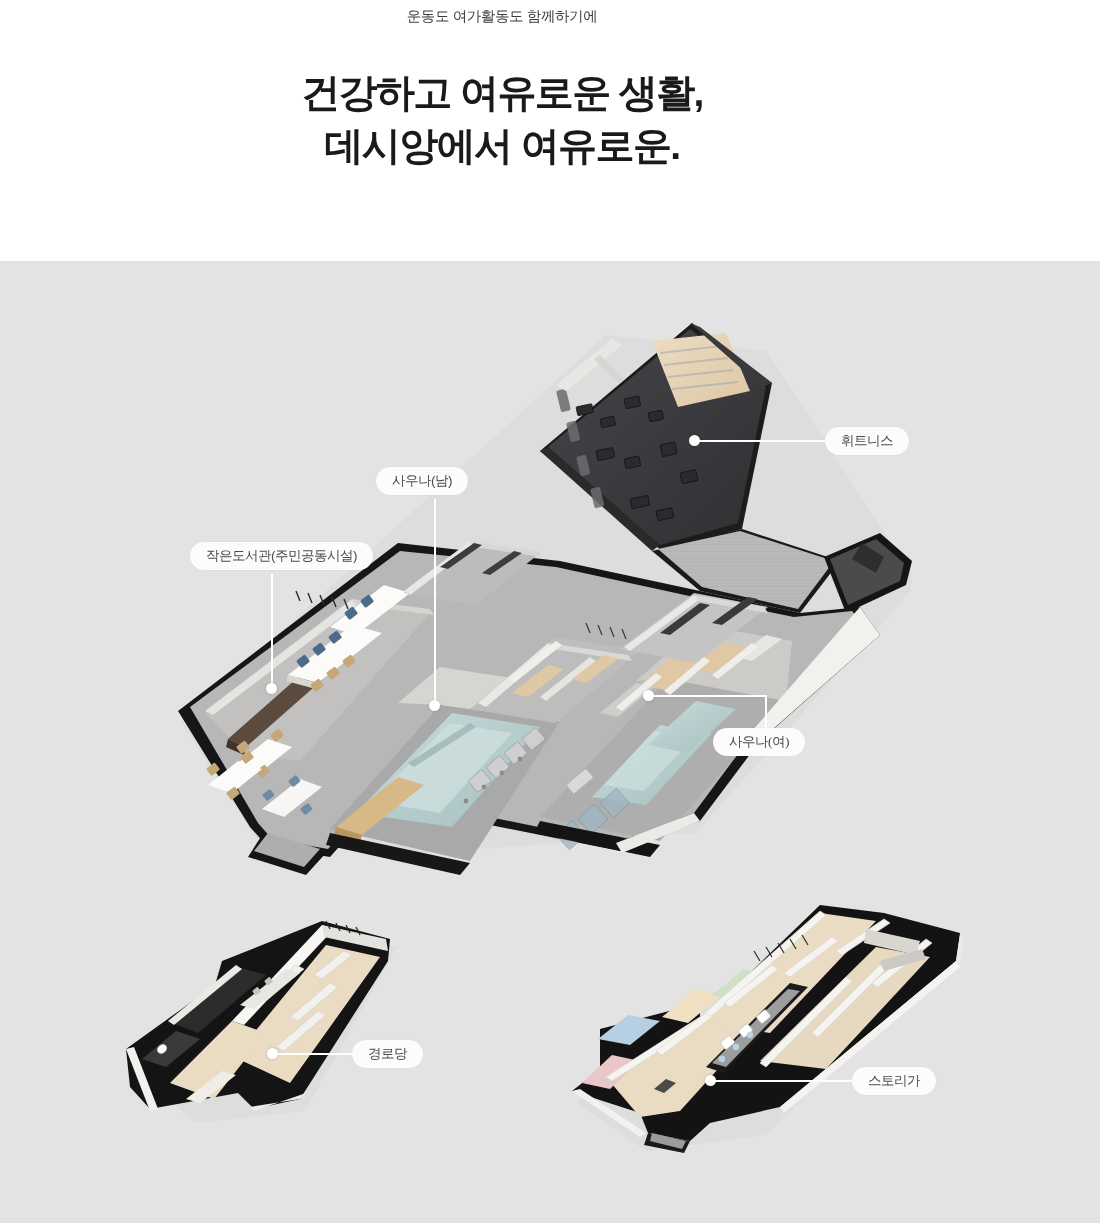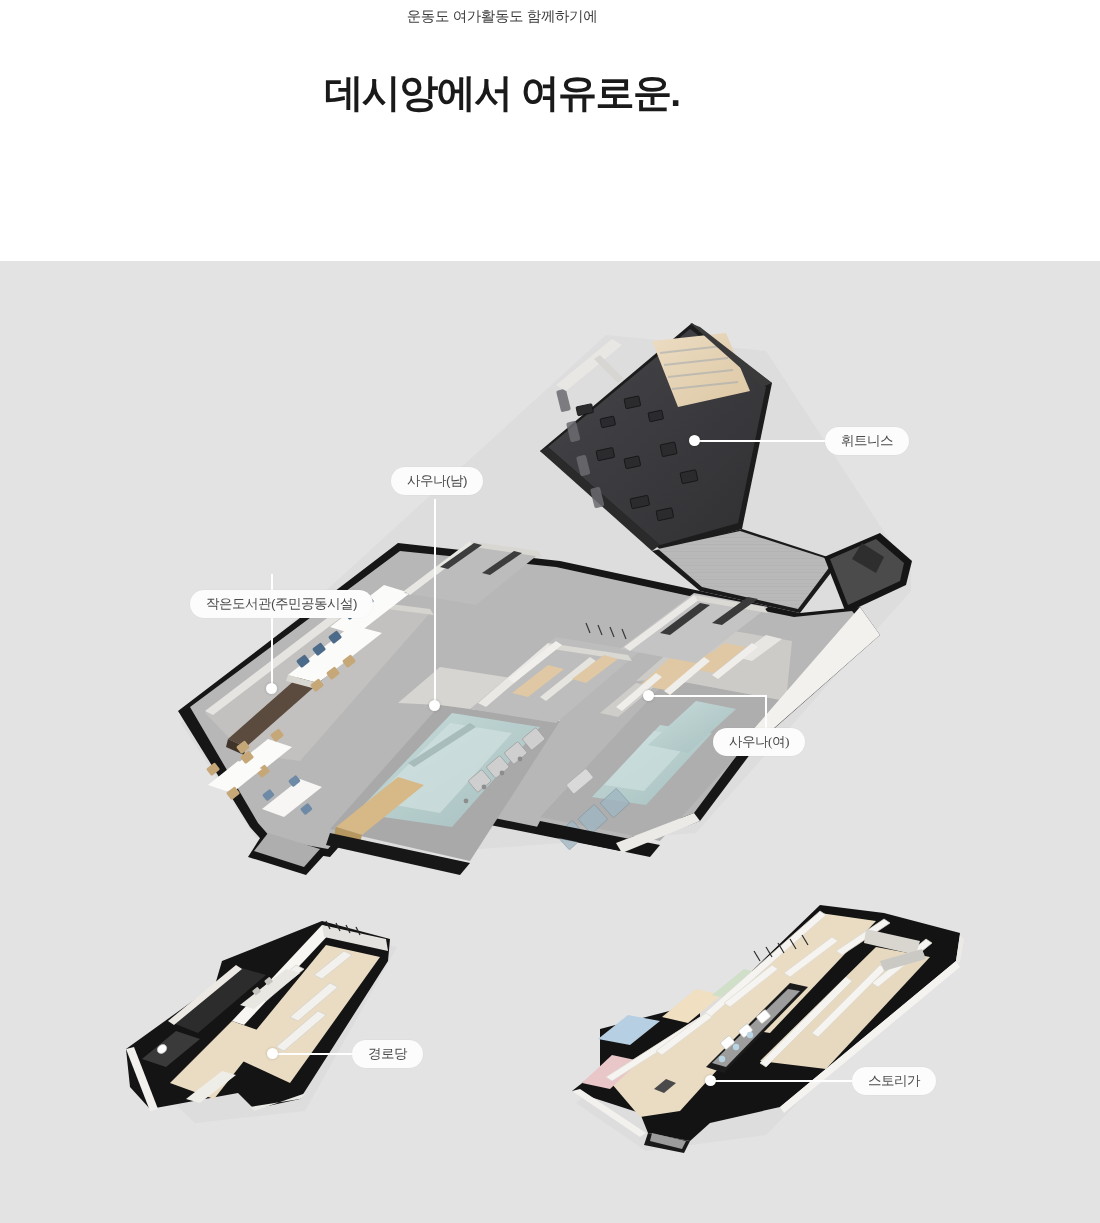--- a/index.html
+++ b/index.html
@@ -61,20 +61,21 @@
   }
 </style>
 </head>
 <body>
 
 <div class="page">
 
   <div class="header">
     <div class="sub-line first">운동도 여가활동도 함께하기에</div>
     <div class="headline">
+      <div class="headline-line">건강하고 여유로운 생활,</div>
       <div class="headline-line">데시앙에서 여유로운.</div>
     </div>
   </div>
 
   <div class="stage">
 
     <svg class="plan-svg" viewBox="0 0 1100 962">
       <defs>
         <linearGradient id="gWall" x1="0" y1="0" x2="0" y2="1">
           <stop offset="0" stop-color="#ffffff"></stop>
@@ -490,25 +491,25 @@
     <div class="leader h" style="left:275px; top:792px; width:78px;"></div>
     <div class="dot" style="left:267px; top:787px;"></div>
 
     <div class="leader h" style="left:713px; top:819px; width:140px;"></div>
     <div class="dot" style="left:705px; top:814px;"></div>
 
     <div class="callout" style="left:825px; top:166px;">
       <span>휘트니스</span>
     </div>
 
-    <div class="callout" style="left:391px; top:206px;">
+    <div class="callout" style="left:376px; top:206px;">
       <span>사우나(남)</span>
     </div>
 
-    <div class="callout" style="left:190px; top:281px;margin-top:48px;">
+    <div class="callout" style="left:190px; top:281px;">
       <span>작은도서관(주민공동시설)</span>
     </div>
 
     <div class="callout" style="left:713px; top:467px;font-family:Liberation Serif, serif;">
       <span>사우나(여)</span>
     </div>
 
     <div class="callout" style="left:352px; top:779px;">
       <span>경로당</span>
     </div>

